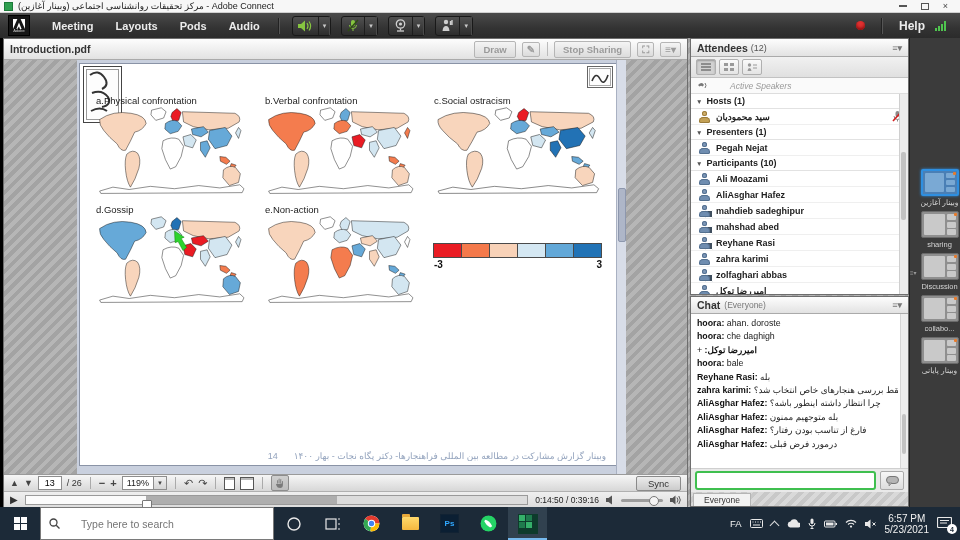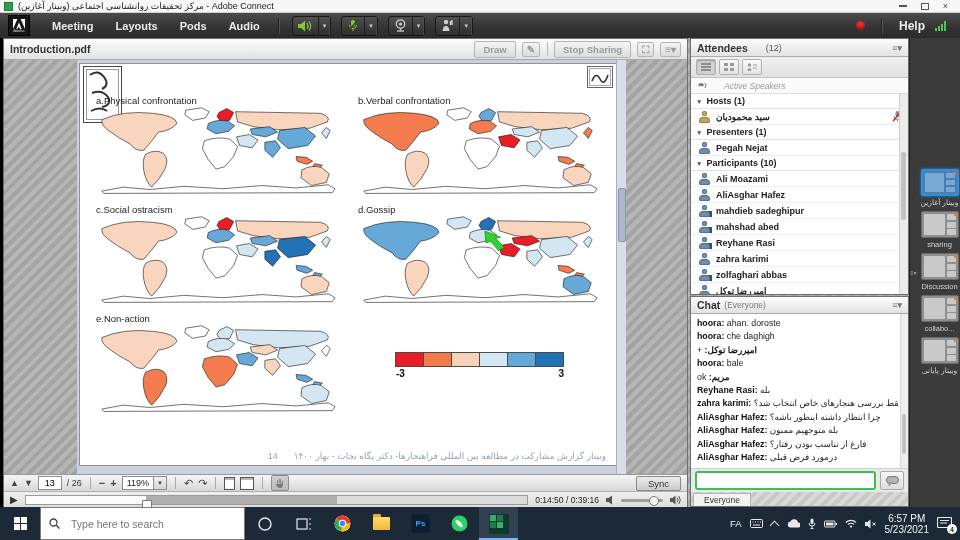--- a/index.html
+++ b/index.html
@@ -38,21 +38,21 @@
   #share-pod .pod-header{font-size:10.5px}
   .hdr-btn{border:1px solid #b5b5b5;background:linear-gradient(#f4f4f4,#dcdcdc);color:#9a9a9a;font-size:9.5px;border-radius:2px;padding:2px 8px;margin-left:5px}
   .hdr-ico{border:1px solid #b5b5b5;background:linear-gradient(#f4f4f4,#dcdcdc);color:#9a9a9a;border-radius:2px;padding:1px 4px;margin-left:5px;font-size:10px;line-height:11px}
   .hdr-sep{width:1px;height:14px;background:#bbb;margin-left:6px}
   #doc-area{position:absolute;left:0;top:21px;width:683px;height:414px;background:repeating-linear-gradient(135deg,#b6b6b6 0 4px,#a3a3a3 4px 8px);overflow:hidden}
   #viewport{position:absolute;left:73px;top:0;width:549px;height:414px;background:#c9d0de}
   #slide{position:absolute;left:2px;top:3px;width:536px;height:401px;background:#fff;border:1px solid #8a93a6}
   .logo-l{position:absolute;left:3px;top:2px;width:37px;height:55px;border:1px solid #444;box-shadow:inset 0 0 0 2px #fff,inset 0 0 0 3px #999;background:#fdfdfd}
   .logo-r{position:absolute;right:3px;top:2px;width:24px;height:20px;border:1px solid #666;box-shadow:inset 0 0 0 1px #fff,inset 0 0 0 2px #aaa;background:#fdfdfd}
   .logo-l svg,.logo-r svg{width:100%;height:100%}
-  #maps-grid{position:absolute;left:16px;right:14px;top:31px;display:grid;grid-template-columns:1fr 1fr;column-gap:18px;row-gap:9px}
+  #maps-grid{position:absolute;left:16px;right:14px;top:31px;display:grid;grid-template-columns:1fr 1fr 1fr;column-gap:18px;row-gap:9px}
   .map-title{font-size:9.5px;color:#1c1c1c;margin-bottom:1px}
   .map-cell svg{width:100%;height:88px;display:block}
   .legend-cell{align-self:center;justify-self:center;width:168px;margin-top:4px}
   .legend-bar{display:flex}
   .legend-bar span{flex:1;height:13px;border:1px solid #4a4a4a;margin-left:-1px}
   .legend-labels{display:flex;justify-content:space-between;font-size:10px;font-weight:700;color:#111;margin-top:1px}
   .slide-caption{position:absolute;bottom:4px;left:28px;right:10px;direction:rtl;font-size:9px;color:#93a3bd;display:flex;align-items:center;gap:16px;white-space:nowrap;overflow:hidden}
   #doc-scroll{position:absolute;right:0;top:0;width:9px;height:414px;background:#d8dde8;border-left:1px solid #a9b1c2}
   #doc-thumb{position:absolute;left:1px;top:128px;width:6px;height:52px;background:#aeb6c8;border:1px solid #8d97ad;border-radius:2px}
   
@@ -72,26 +72,26 @@
   #play-btn{color:#333;font-size:10px;line-height:10px}
   #seek{flex:1;height:8px;border:1px solid #9a9a9a;background:#dcdcdc;position:relative}
   #seek .played{position:absolute;left:0;top:0;height:100%;width:24%;background:#fbfbfb}
   #seek .buffered{position:absolute;left:24%;top:0;height:100%;width:38%;background:#aeaeae}
   #seek .knob{position:absolute;left:24%;top:4px;width:8px;height:9px;background:#fdfdfd;border:1px solid #777;border-radius:1px 1px 3px 3px;transform:translateX(-4px)}
   #pb-time{font-size:8.5px;color:#222;white-space:nowrap}
   #vol-track{width:42px;height:3px;background:#9d9d9d;border-radius:2px;position:relative}
   #vol-track .vk{position:absolute;right:4px;top:-3px;width:8px;height:8px;border-radius:50%;background:#f4f4f4;border:1px solid #777}
   
   #attendees-pod{left:687px;top:0;width:219px;height:257px;display:flex;flex-direction:column}
-  #attendees-pod .pod-header{height:18px;font-size:10.5px;gap:18px}
+  #attendees-pod .pod-header{height:18px;font-size:10.5px;gap:3px}
   .att-count{font-weight:400;color:#555;font-size:9px}
   #att-views{height:20px;background:linear-gradient(#f1f1f1,#e0e0e0);border-bottom:1px solid #c2c2c2;display:flex;align-items:center;gap:3px;padding:0 5px}
   .view-btn{width:18px;height:14px;border:1px solid #b0b0b0;background:linear-gradient(#fafafa,#e4e4e4);display:flex;align-items:center;justify-content:center;border-radius:2px}
   .view-btn.pressed{background:#d2d2d2;box-shadow:inset 0 1px 2px #999}
-  #active-speakers{height:15px;display:flex;align-items:center;gap:16px;padding:0 6px;border-bottom:1px solid #ddd;background:#fafafa}
+  #active-speakers{height:15px;display:flex;align-items:center;gap:22px;padding:0 6px;border-bottom:1px solid #ddd;background:#fafafa}
   #active-speakers span{font-size:8.5px;color:#999;font-style:italic}
   #attendee-groups{position:relative;flex:1;overflow:hidden}
   .sec-hdr{display:flex;align-items:center;gap:4px;padding:2px 5px;font-size:9px;font-weight:700;color:#222;border-bottom:1px solid #e2e2e2;background:#fff}
   .sec-hdr .tri{font-size:6.5px;color:#555}
   .att-row{display:flex;align-items:center;gap:5px;padding:1px 5px 1px 7px;border-bottom:1px solid #efefef;font-size:9px;font-weight:700;color:#222;height:13px}
   .avt{width:13px;height:12px;position:relative;flex:0 0 13px}
   .avt::before{content:"";position:absolute;left:4px;top:0;width:5px;height:5px;border-radius:50%;background:#7d97b8;box-shadow:inset 0 0 0 1px #54708f}
   .avt::after{content:"";position:absolute;left:1px;top:6px;width:11px;height:6px;border-radius:5px 5px 2px 2px;background:#6f8db0;box-shadow:inset 0 0 0 1px #54708f}
   .avt.host::before{background:#d2b06a;box-shadow:inset 0 0 0 1px #9a7c3c}
   .avt.host::after{background:#c3a156;box-shadow:inset 0 0 0 1px #9a7c3c}
@@ -125,21 +125,21 @@
   .lay-thumb .lt-dot{position:absolute;right:1px;top:1px;width:3px;height:3px;background:#e77b2c;border-radius:1px}
   .lay-thumb.active{background:#4a7fb5;border:2px solid #2f8fe0;box-shadow:0 0 3px #2f8fe0}
   .lay-thumb.active .lt-main,.lay-thumb.active .lt-side i{background:#7aa9d4}
   .lay-label{font-size:7.5px;color:#d5d5d5;margin-top:2px;max-width:50px;overflow:hidden;white-space:nowrap;text-overflow:ellipsis}
   #layouts-bottom{margin-top:auto;display:flex;gap:14px;align-items:center;padding-bottom:10px;color:#aaa;font-size:12px}
   
   #taskbar{left:0;top:507px;width:960px;height:33px;background:#1c2a38;display:flex;align-items:stretch}
   .tb-start{width:40px;display:flex;align-items:center;justify-content:center}
   .winlogo{display:grid;grid-template-columns:6px 6px;grid-template-rows:6px 6px;gap:1px}
   .winlogo i{background:#fdfdfd}
-  #search-box{width:205px;background:#fff;border:1px solid #7a7a7a;display:flex;align-items:center;gap:9px;padding:0 8px;box-sizing:border-box}
+  #search-box{width:234px;background:#fff;border:1px solid #7a7a7a;display:flex;align-items:center;gap:19px;padding:0 8px;box-sizing:border-box}
   #search-box input{border:none;outline:none;font-size:10.5px;color:#444;width:150px;font-family:"Liberation Sans",sans-serif}
   .tb-app{width:39px;display:flex;align-items:center;justify-content:center}
   .tb-app.active{background:#31414f;box-shadow:inset 0 -2px 0 #76b9ed}
   .chrome-ico,.wa-ico{width:17px;height:17px;border-radius:50%}
   .ps-ico{width:17px;height:17px;background:#0b1f33;border:1px solid #123;color:#31a8ff;font-size:8px;font-weight:700;display:flex;align-items:center;justify-content:center}
   .folder-ico{width:17px;height:13px;background:linear-gradient(#ffd96b,#f4b73f);border-radius:1px;position:relative}
   .folder-ico::before{content:"";position:absolute;left:0;top:-3px;width:8px;height:3px;background:#e8a93a;border-radius:1px 1px 0 0}
   .cn-ico{width:17px;height:17px;background:#0e3b2c;display:grid;grid-template-columns:6px 6px;grid-template-rows:6px 6px;gap:1px;padding:1.5px;box-sizing:content-box}
   .cn-ico i{background:#35b06a}
   .cn-ico i:nth-child(2){background:#1f7a4d}
@@ -547,21 +547,20 @@
       <span>Chat</span>
       <span class="chat-scope">(Everyone)</span>
       <span class="pod-menu">≡▾</span>
     </div>
     <div id="chat-messages">
 
     <div class="msg" dir="auto"><b>hoora:</b> <span dir="auto">ahan. doroste</span></div>
         <div class="msg" dir="auto"><b>hoora:</b> <span dir="auto">che daghigh</span></div>
         <div class="msg" dir="auto"><b>امیررضا توکل:</b> <span dir="auto">+</span></div>
         <div class="msg" dir="auto"><b>hoora:</b> <span dir="auto">bale</span></div>
-        <div class="msg" dir="auto"><b>مریم:</b> <span dir="auto">ok</span></div>
         <div class="msg" dir="auto"><b>Reyhane Rasi:</b> <span dir="auto">بله</span></div>
         <div class="msg" dir="auto"><b>zahra karimi:</b> <span dir="auto">خب برای این هدف ایراد فقط بررسی هنجارهای خاص انتخاب شد؟</span></div>
         <div class="msg" dir="auto"><b>AliAsghar Hafez:</b> <span dir="auto">چرا انتظار داشته اینطور باشه؟</span></div>
         <div class="msg" dir="auto"><b>AliAsghar Hafez:</b> <span dir="auto">بله متوجهیم ممنون</span></div>
         <div class="msg" dir="auto"><b>AliAsghar Hafez:</b> <span dir="auto">فارغ از تناسب بودن رفتار؟</span></div>
         <div class="msg" dir="auto"><b>AliAsghar Hafez:</b> <span dir="auto">درمورد فرض قبلی</span></div>
         <div id="chat-scroll">
           <i></i>
         </div>
       </div>

